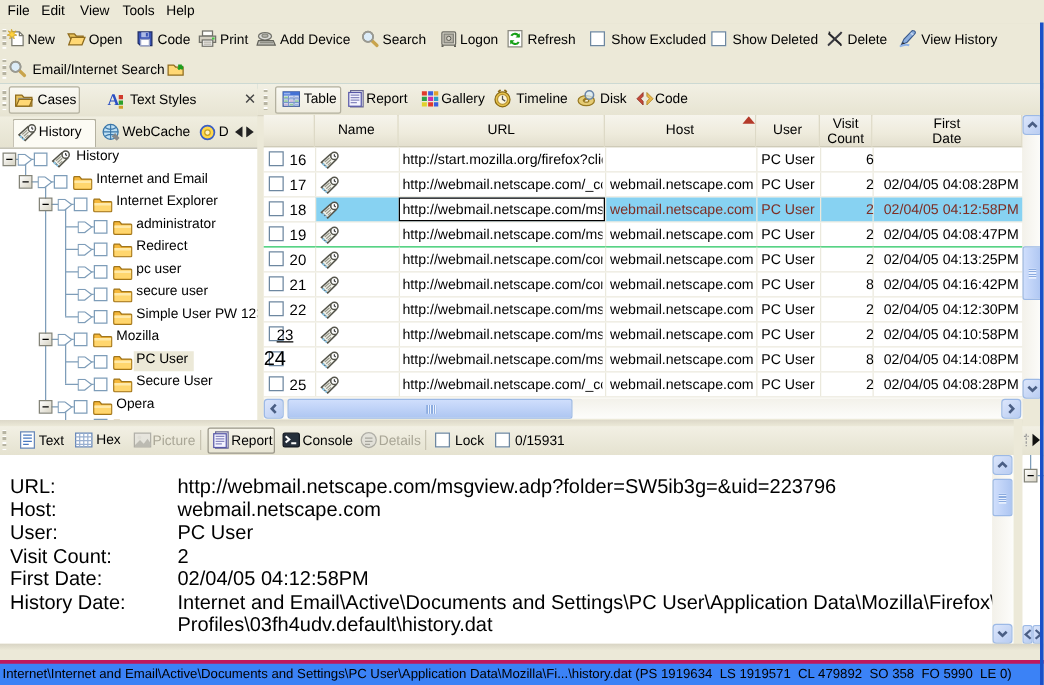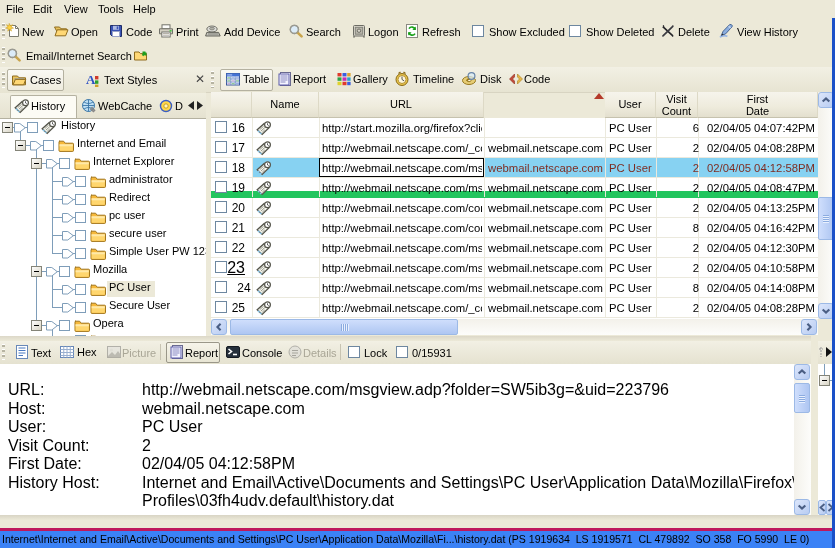--- a/index.html
+++ b/index.html
@@ -410,20 +410,23 @@
  </div>
  <div class="ab" style="left:5px;top:25px;width:607px;height:26px;">
   <div class="hdr" style="left:0px;width:41px;">
   </div>
   <div class="hdr" style="left:41px;width:67px;">
    <div style="margin-top:6px;">Name</div>
   </div>
   <div class="hdr" style="left:108px;width:165px;">
    <div style="margin-top:6px;">URL</div>
   </div>
+  <div class="hdr" style="left:273px;width:121px;">
+   <div style="margin-top:6px;">Host</div>
+  </div>
   <div class="hdr" style="left:394px;width:51px;">
    <div style="margin-top:6px;">User</div>
   </div>
   <div class="hdr" style="left:445px;width:42px;">
    <div style="margin-top:1px;line-height:12px;">Visit<br>Count</div>
   </div>
   <div class="hdr" style="left:487px;width:120px;">
    <div style="margin-top:1px;line-height:12px;">First<br>Date</div>
   </div>
   <svg class="ab" style="left:382px;top:1px;" width="12" height="7">
@@ -439,21 +442,20 @@
    <div class="ab" style="left:445px;top:0;width:1px;height:19px;background:#ebe9dd;"></div>
    <div class="ab" style="left:487px;top:0;width:1px;height:19px;background:#ebe9dd;"></div>
    <div class="cb" style="left:4px;top:3px;"></div>
    <span class="gcell" style="left:0;width:34px;text-align:right;font-size:12px;">16</span>
    <svg class="ab" style="left:45px;top:2px;" width="16" height="16">
           <use href="#hist"></use>
         </svg>
    <span class="gcell" style="left:111px;width:160px;">http://start.mozilla.org/firefox?client</span>
    <span class="gcell" style="left:398px;width:49px;">PC User</span>
    <span class="gcell" style="left:450px;width:38px;text-align:right;">6</span>
-   <span class="gcell" style="left:496px;width:112px;">02/04/05 04:07:42PM</span>
   </div>
   <div class="trow" style="top:20px;border-bottom:1px solid #ebe9dd;box-sizing:border-box;">
    <div class="ab" style="left:41px;top:0;width:1px;height:19px;background:#ebe9dd;"></div>
    <div class="ab" style="left:108px;top:0;width:1px;height:19px;background:#ebe9dd;"></div>
    <div class="ab" style="left:273px;top:0;width:1px;height:19px;background:#ebe9dd;"></div>
    <div class="ab" style="left:394px;top:0;width:1px;height:19px;background:#ebe9dd;"></div>
    <div class="ab" style="left:445px;top:0;width:1px;height:19px;background:#ebe9dd;"></div>
    <div class="ab" style="left:487px;top:0;width:1px;height:19px;background:#ebe9dd;"></div>
    <div class="cb" style="left:4px;top:3px;"></div>
    <span class="gcell" style="left:0;width:34px;text-align:right;font-size:12px;">17</span>
@@ -479,21 +481,21 @@
    <svg class="ab" style="left:45px;top:2px;" width="16" height="16">
           <use href="#hist"></use>
         </svg>
    <div class="ab" style="left:108px;top:0;width:165px;height:19px;background:#fff;border:1px solid #000;box-sizing:border-box;"></div>
    <span class="gcell" style="left:111px;width:160px;">http://webmail.netscape.com/msgview</span>
    <span class="gcell" style="left:277px;width:119px;color:#7d2d23;">webmail.netscape.com</span>
    <span class="gcell" style="left:398px;width:49px;color:#7d2d23;">PC User</span>
    <span class="gcell" style="left:450px;width:38px;text-align:right;color:#7d2d23;">2</span>
    <span class="gcell" style="left:496px;width:112px;color:#7d2d23;">02/04/05 04:12:58PM</span>
   </div>
-  <div class="trow" style="top:60px;border-bottom:7px solid #22c55e;box-sizing:border-box;">
+  <div class="trow" style="top:60px;border-bottom:1px solid #22c55e;box-sizing:border-box;">
    <div class="ab" style="left:41px;top:0;width:1px;height:19px;background:#ebe9dd;"></div>
    <div class="ab" style="left:108px;top:0;width:1px;height:19px;background:#ebe9dd;"></div>
    <div class="ab" style="left:273px;top:0;width:1px;height:19px;background:#ebe9dd;"></div>
    <div class="ab" style="left:394px;top:0;width:1px;height:19px;background:#ebe9dd;"></div>
    <div class="ab" style="left:445px;top:0;width:1px;height:19px;background:#ebe9dd;"></div>
    <div class="ab" style="left:487px;top:0;width:1px;height:19px;background:#ebe9dd;"></div>
    <div class="cb" style="left:4px;top:3px;"></div>
    <span class="gcell" style="left:0;width:34px;text-align:right;font-size:12px;">19</span>
    <svg class="ab" style="left:45px;top:2px;" width="16" height="16">
           <use href="#hist"></use>
@@ -559,39 +561,39 @@
    <span class="gcell" style="left:496px;width:112px;">02/04/05 04:12:30PM</span>
   </div>
   <div class="trow" style="top:140px;border-bottom:1px solid #ebe9dd;box-sizing:border-box;">
    <div class="ab" style="left:41px;top:0;width:1px;height:19px;background:#ebe9dd;"></div>
    <div class="ab" style="left:108px;top:0;width:1px;height:19px;background:#ebe9dd;"></div>
    <div class="ab" style="left:273px;top:0;width:1px;height:19px;background:#ebe9dd;"></div>
    <div class="ab" style="left:394px;top:0;width:1px;height:19px;background:#ebe9dd;"></div>
    <div class="ab" style="left:445px;top:0;width:1px;height:19px;background:#ebe9dd;"></div>
    <div class="ab" style="left:487px;top:0;width:1px;height:19px;background:#ebe9dd;"></div>
    <div class="cb" style="left:4px;top:3px;"></div>
-   <span class="gcell" style="left:0;width:34px;text-align:right;font-size:16px;text-decoration:underline;">23</span>
+   <span class="gcell" style="left:0;width:34px;text-align:center;font-size:12px;text-decoration:underline;">23</span>
    <svg class="ab" style="left:45px;top:2px;" width="16" height="16">
           <use href="#hist"></use>
         </svg>
    <span class="gcell" style="left:111px;width:160px;">http://webmail.netscape.com/msgview</span>
    <span class="gcell" style="left:277px;width:119px;">webmail.netscape.com</span>
    <span class="gcell" style="left:398px;width:49px;">PC User</span>
    <span class="gcell" style="left:450px;width:38px;text-align:right;">2</span>
    <span class="gcell" style="left:496px;width:112px;">02/04/05 04:10:58PM</span>
   </div>
   <div class="trow" style="top:160px;border-bottom:1px solid #ebe9dd;box-sizing:border-box;">
    <div class="ab" style="left:41px;top:0;width:1px;height:19px;background:#ebe9dd;"></div>
    <div class="ab" style="left:108px;top:0;width:1px;height:19px;background:#ebe9dd;"></div>
    <div class="ab" style="left:273px;top:0;width:1px;height:19px;background:#ebe9dd;"></div>
    <div class="ab" style="left:394px;top:0;width:1px;height:19px;background:#ebe9dd;"></div>
    <div class="ab" style="left:445px;top:0;width:1px;height:19px;background:#ebe9dd;"></div>
    <div class="ab" style="left:487px;top:0;width:1px;height:19px;background:#ebe9dd;"></div>
    <div class="cb" style="left:4px;top:3px;"></div>
-   <span class="gcell" style="left:16px;width:34px;text-align:center;font-size:12px;">24</span>
+   <span class="gcell" style="left:0;width:34px;text-align:left;font-size:16px;">24</span>
    <svg class="ab" style="left:45px;top:2px;" width="16" height="16">
           <use href="#hist"></use>
         </svg>
    <span class="gcell" style="left:111px;width:160px;">http://webmail.netscape.com/msgview</span>
    <span class="gcell" style="left:277px;width:119px;">webmail.netscape.com</span>
    <span class="gcell" style="left:398px;width:49px;">PC User</span>
    <span class="gcell" style="left:450px;width:38px;text-align:right;">8</span>
    <span class="gcell" style="left:496px;width:112px;">02/04/05 04:14:08PM</span>
   </div>
   <div class="trow" style="top:180px;border-bottom:1px solid #ebe9dd;box-sizing:border-box;">
@@ -692,21 +694,21 @@
   <span class="lbl" style="left:8px;top:17.0px;">URL:</span>
   <span class="lbl" style="left:142px;top:17.0px;">http://webmail.netscape.com/msgview.adp?folder=SW5ib3g=&amp;uid=223796</span>
   <span class="lbl" style="left:8px;top:35.5px;">Host:</span>
   <span class="lbl" style="left:142px;top:35.5px;">webmail.netscape.com</span>
   <span class="lbl" style="left:8px;top:54.0px;">User:</span>
   <span class="lbl" style="left:142px;top:54.0px;">PC User</span>
   <span class="lbl" style="left:8px;top:72.5px;">Visit Count:</span>
   <span class="lbl" style="left:142px;top:72.5px;">2</span>
   <span class="lbl" style="left:8px;top:91.0px;">First Date:</span>
   <span class="lbl" style="left:142px;top:91.0px;">02/04/05 04:12:58PM</span>
-  <span class="lbl" style="left:8px;top:109.5px;">History Host:</span>
+  <span class="lbl" style="left:8px;top:109.5px;">History Date:</span>
   <span class="lbl" style="left:142px;top:109.5px;">Internet and Email\Active\Documents and Settings\PC User\Application Data\Mozilla\Firefox\</span>
   <span class="lbl" style="left:142px;top:128.0px;">Profiles\03fh4udv.default\history.dat</span>
  </div>
  <div class="sb-track" style="left:794px;top:28px;width:17px;height:151px;"></div>
  <div class="sbtn" style="left:794px;top:28px;">
       <svg width="16" height="16">
         <use href="#chev"></use>
       </svg>
     </div>
  <div class="thumbv" style="left:794px;top:47px;height:30px;">

